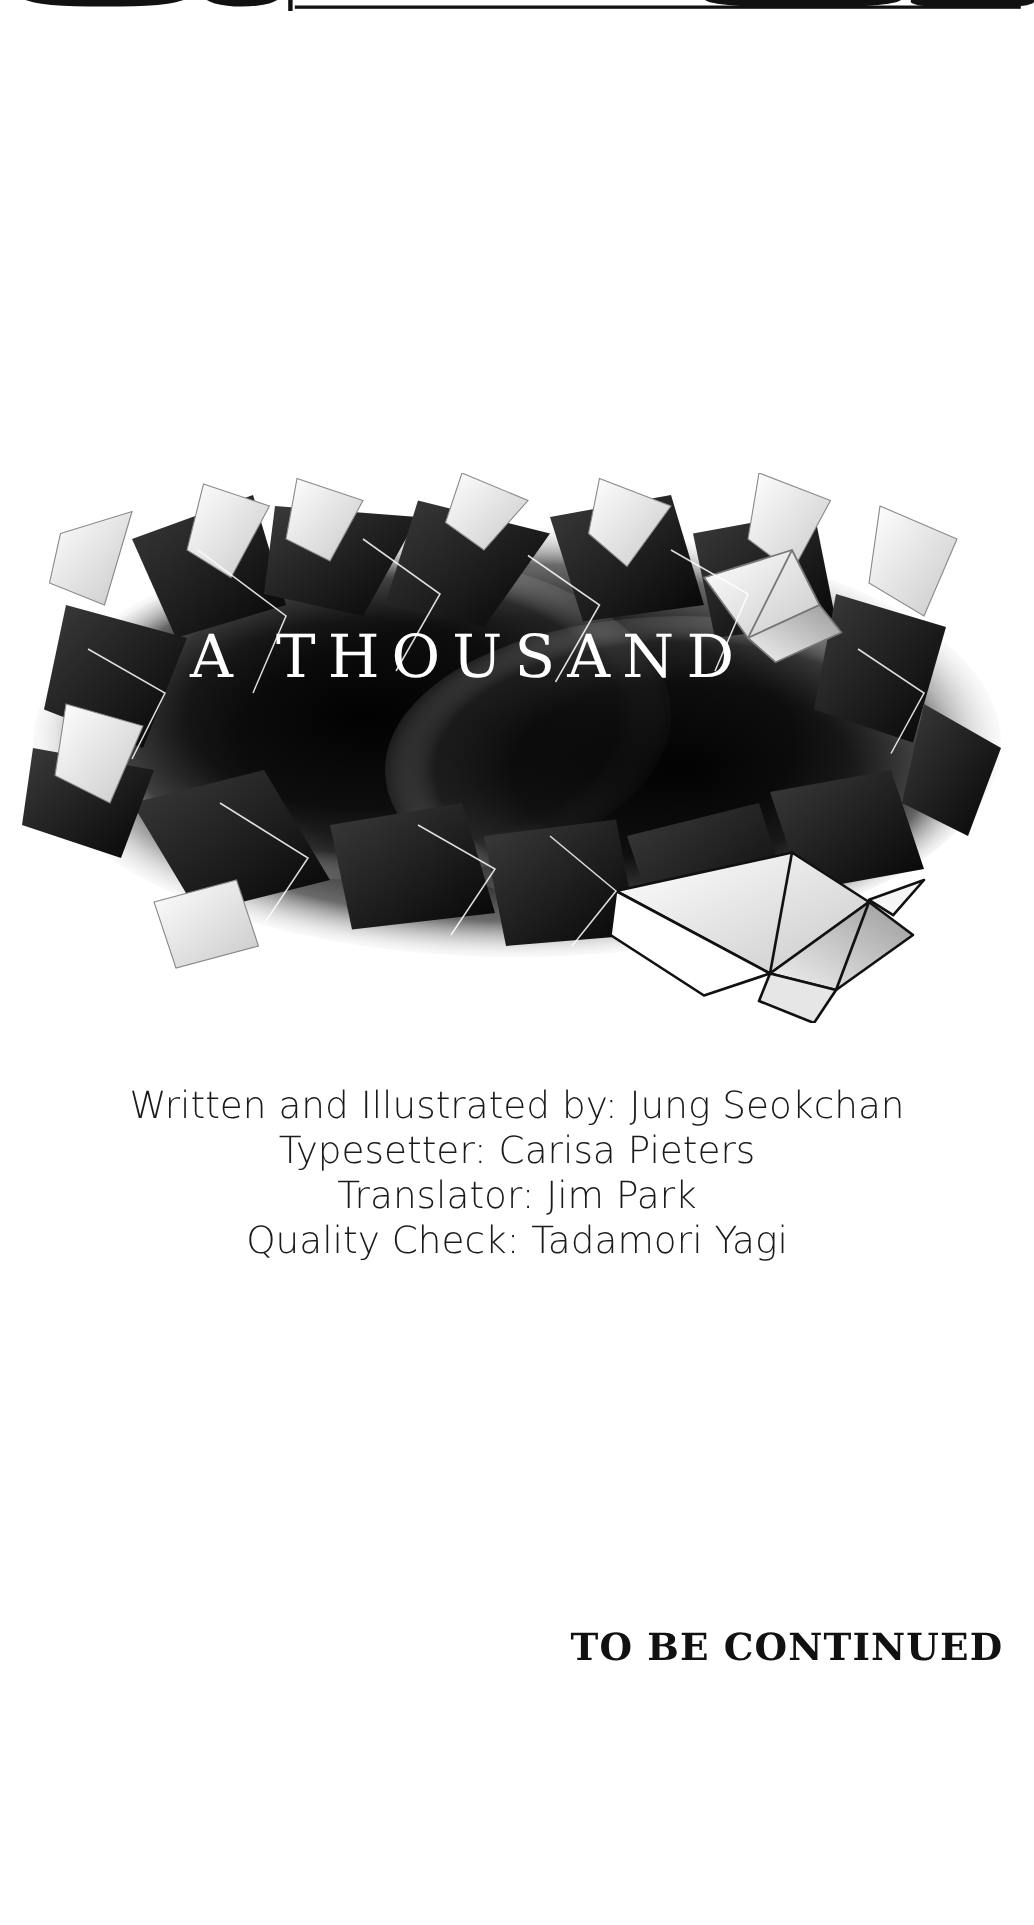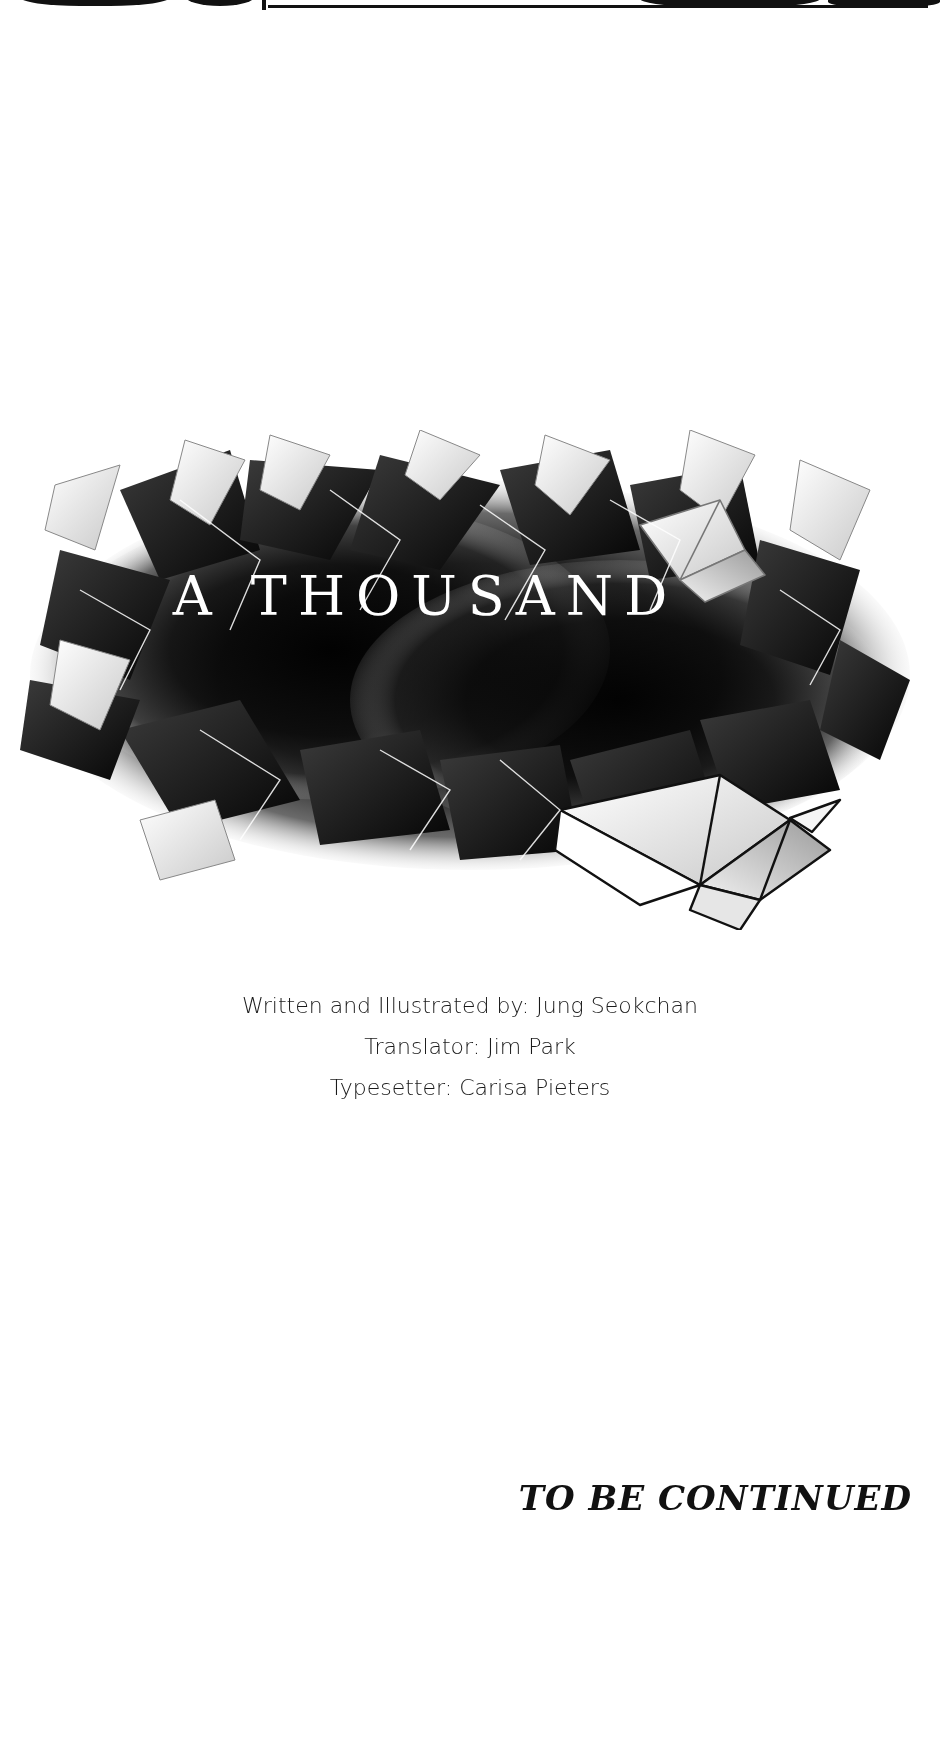--- a/index.html
+++ b/index.html
@@ -82,38 +82,37 @@
   
   .credits {
     position: absolute;
     left: 0;
     top: 985px;
     width: 940px;
     text-align: center;
   }
   .credits div {
     font-family: "DejaVu Sans", sans-serif;
-    font-size: 22px;
+    font-size: 34px;
     line-height: 41px;
     color: #1a1a1a;
     font-weight: 300;
     letter-spacing: 0px;
   }
 
   
   .tbc {
     position: absolute;
     right: 28px;
     top: 1478px;
     font-family: "DejaVu Serif", serif;
     font-size: 34px;
     letter-spacing: 1px;
     color: #111111;
     font-weight: 700;
-    font-style: italic;
   }
 </style>
 </head>
 <body>
 
 <div class="top-strip">
   <div class="blk ts1"></div>
   <div class="blk ts2"></div>
   <div class="blk ts3"></div>
   <div class="blk ts4"></div>
@@ -206,17 +205,18 @@
     </g>
   </svg>
 
   <div class="title-wrap">
     <div class="title-line-1">A THOUSAND</div>
   </div>
 </div>
 
 <div class="credits">
   <div>Written and Illustrated by: Jung Seokchan</div>
+  <div>Typesetter: Carisa Pieters</div>
   <div>Translator: Jim Park</div>
-  <div>Typesetter: Carisa Pieters</div>
+  <div>Quality Check: Tadamori Yagi</div>
 </div>
 
 <div class="tbc">TO BE CONTINUED</div>
 
 </body></html>

